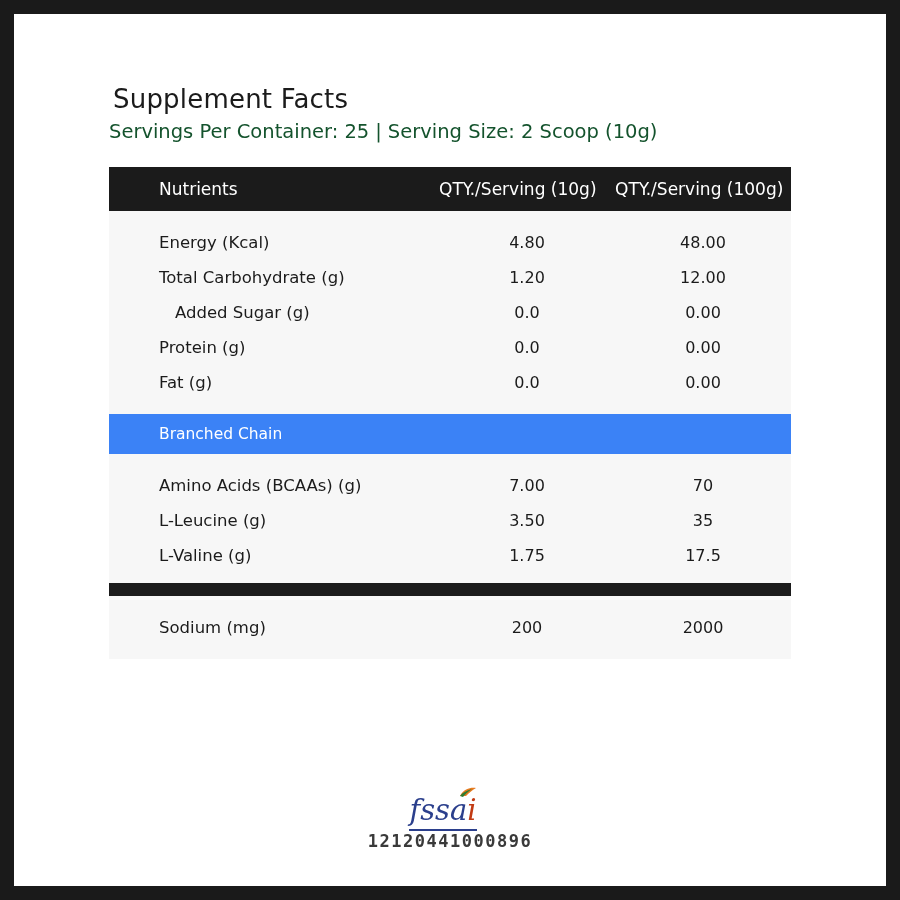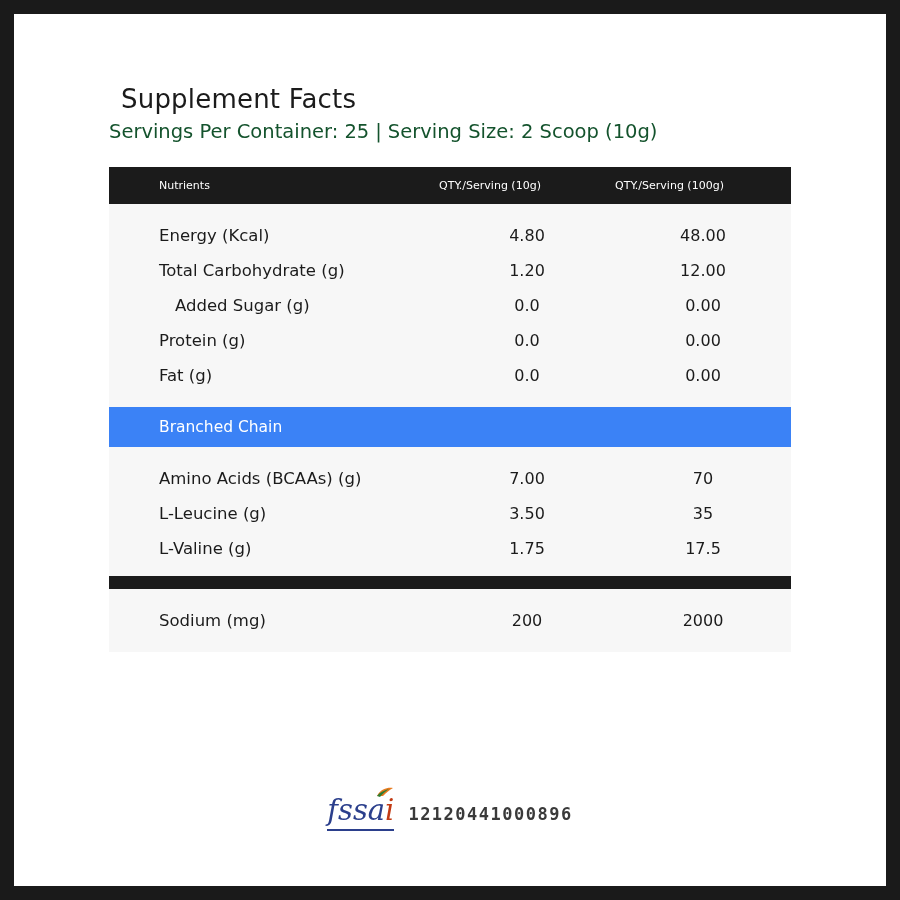--- a/index.html
+++ b/index.html
@@ -25,21 +25,21 @@
   .inner {
     position: absolute;
     left: 95px;
     top: 70px;
     width: 682px;
   }
   .title {
     font-size: 26px;
     color: #1b1b1b;
     letter-spacing: 0.2px;
-    margin: 0 0 6px 12px;
+    margin: 0 0 6px 4px;
     font-weight: 400;
   }
   .subtitle {
     font-size: 19.5px;
     color: #14532d;
     margin: 0 0 24px 0;
     font-weight: 400;
     white-space: nowrap;
   }
   .subtitle .sep {
@@ -50,21 +50,21 @@
     width: 682px;
     table-layout: fixed;
   }
   table.facts col.c1 { width: 330px; }
   table.facts col.c2 { width: 176px; }
   table.facts col.c3 { width: 176px; }
 
   tr.header-row td {
     background: #1b1b1b;
     color: #ffffff;
-    font-size: 11px;
+    font-size: 17px;
     padding: 12px 0 12px 0;
     vertical-align: middle;
   }
   tr.header-row td.name {
     padding-left: 50px;
   }
   tr.header-row td.val {
     text-align: left;
   }
 
@@ -112,20 +112,21 @@
   }
 
   .footer {
     position: absolute;
     left: 0;
     right: 0;
     top: 782px;
     display: flex;
     align-items: center;
     justify-content: center;
+    flex-direction: column;
   }
   .fssai-logo {
     font-family: "DejaVu Serif", "Liberation Serif", serif;
     font-style: italic;
     font-size: 29px;
     letter-spacing: 0px;
     line-height: 1;
     position: relative;
     padding-bottom: 4px;
     border-bottom: 2px solid #2b3f8c;

